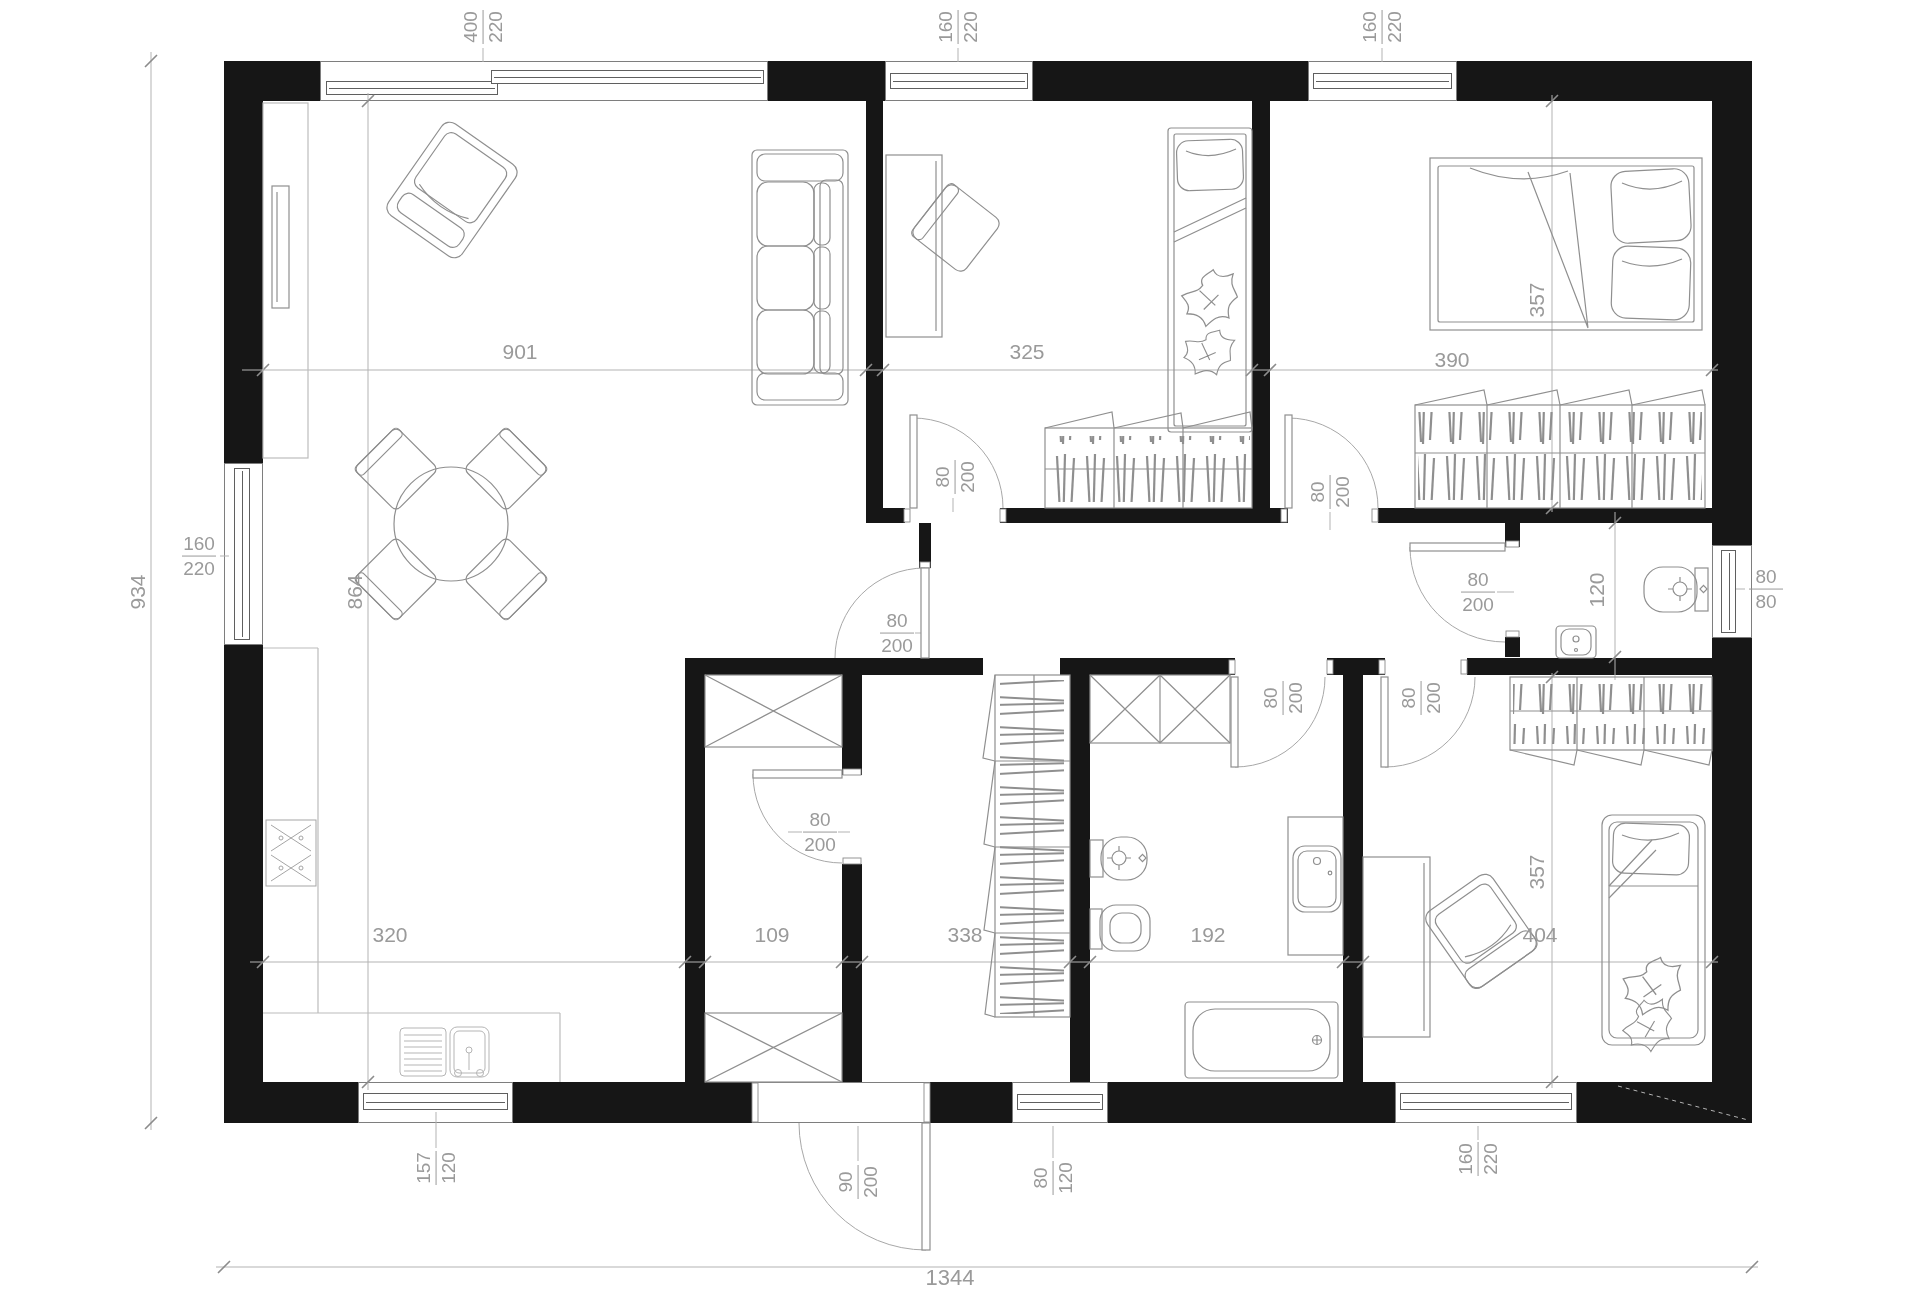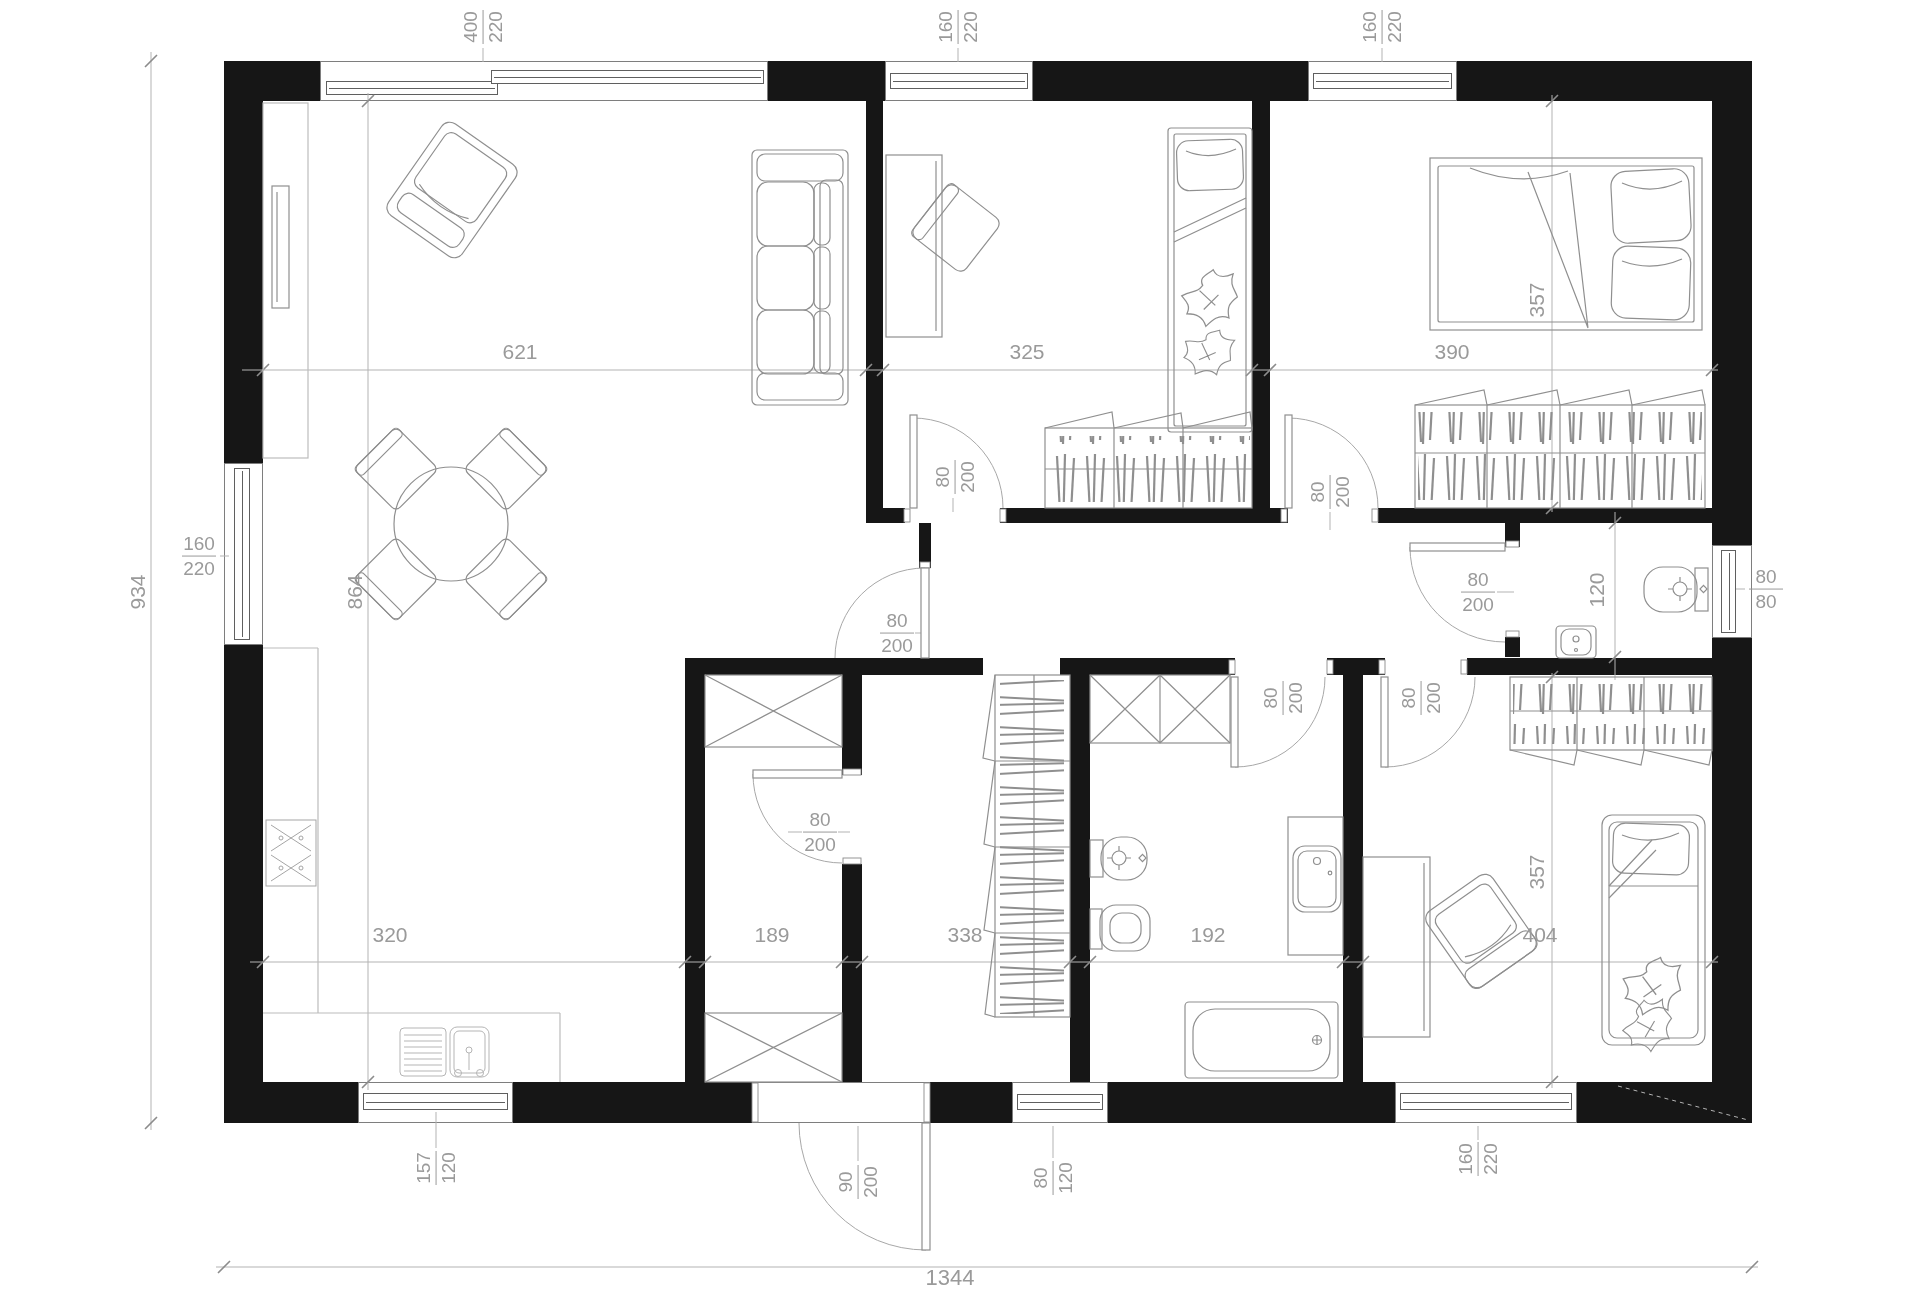--- a/index.html
+++ b/index.html
@@ -389,26 +389,26 @@
   <div class="lab" style="left:199px;top:556px">
     <span>160</span>
       <span class="fbar"></span>
       <span>220</span>
   </div>
   <div class="lab vtext" style="left:355px;top:592px">
     <span>864</span>
   </div>
 
   <div class="lab single" style="left:520px;top:352px">
-    <span>621</span>
+    <span>901</span>
   </div>
   <div class="lab single" style="left:1027px;top:352px">
     <span>325</span>
   </div>
-  <div class="lab single" style="left:1452px;top:352px">
+  <div class="lab single" style="left:1452px;top:360px">
     <span>390</span>
   </div>
   <div class="lab vtext" style="left:1537px;top:300px">
     <span>357</span>
   </div>
 
   <div class="lab vfrac" style="left:955px;top:477px">
     <span>80</span>
       <span class="fbar"></span>
       <span>200</span>
@@ -450,21 +450,21 @@
   <div class="lab" style="left:1766px;top:589px">
     <span>80</span>
       <span class="fbar"></span>
       <span>80</span>
   </div>
 
   <div class="lab single" style="left:390px;top:935px">
     <span>320</span>
   </div>
   <div class="lab single" style="left:772px;top:935px">
-    <span>189</span>
+    <span>109</span>
   </div>
   <div class="lab single" style="left:965px;top:935px">
     <span>338</span>
   </div>
   <div class="lab single" style="left:1208px;top:935px">
     <span>192</span>
   </div>
   <div class="lab single" style="left:1540px;top:935px">
     <span>404</span>
   </div>

